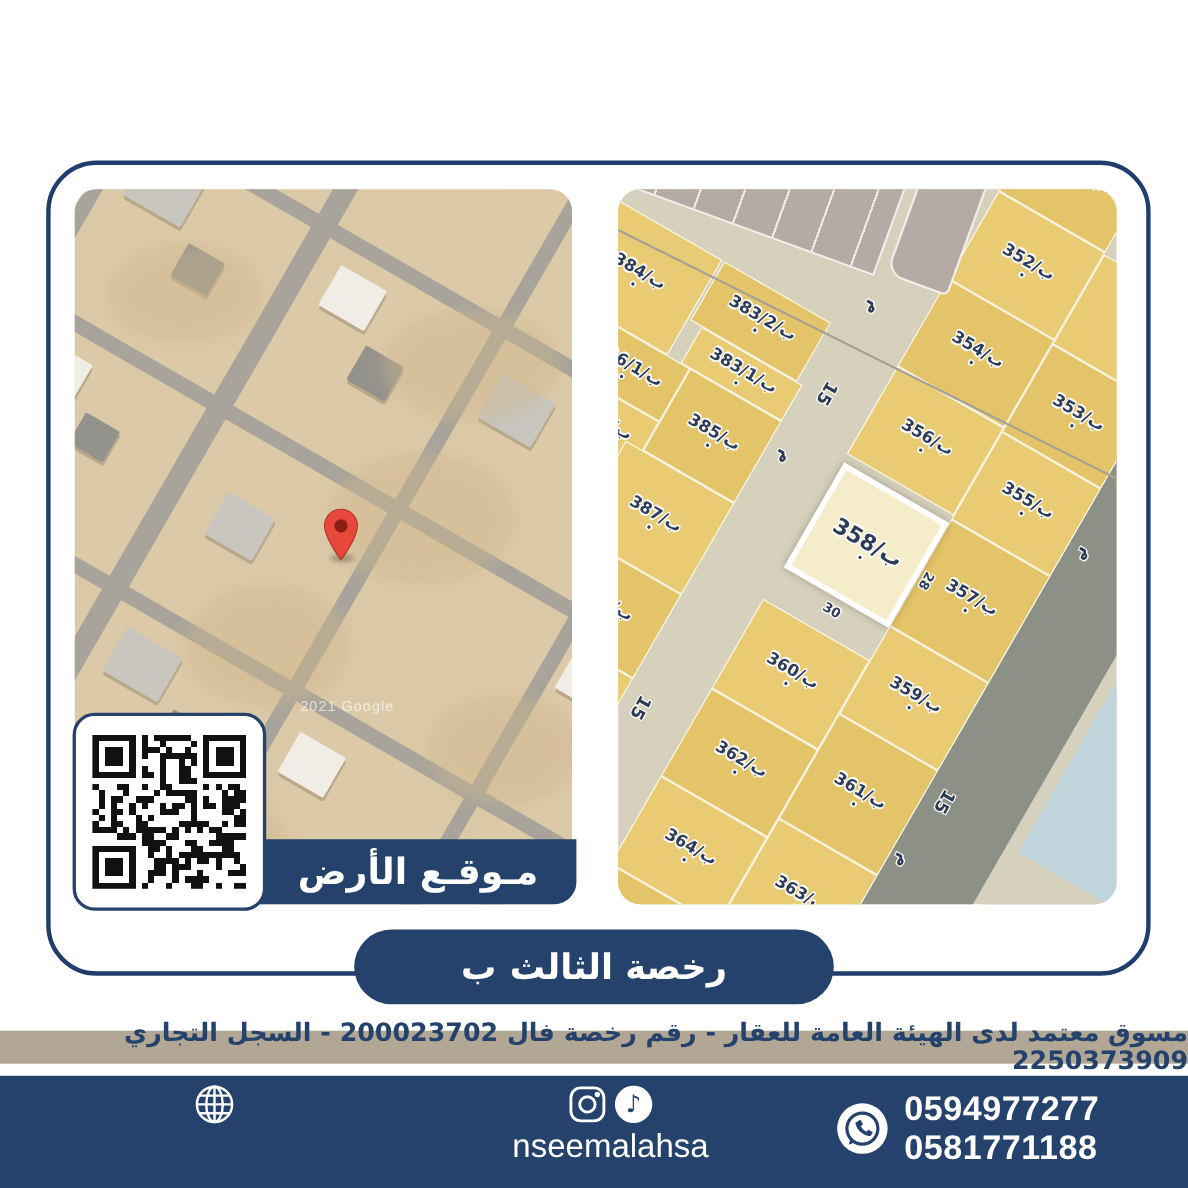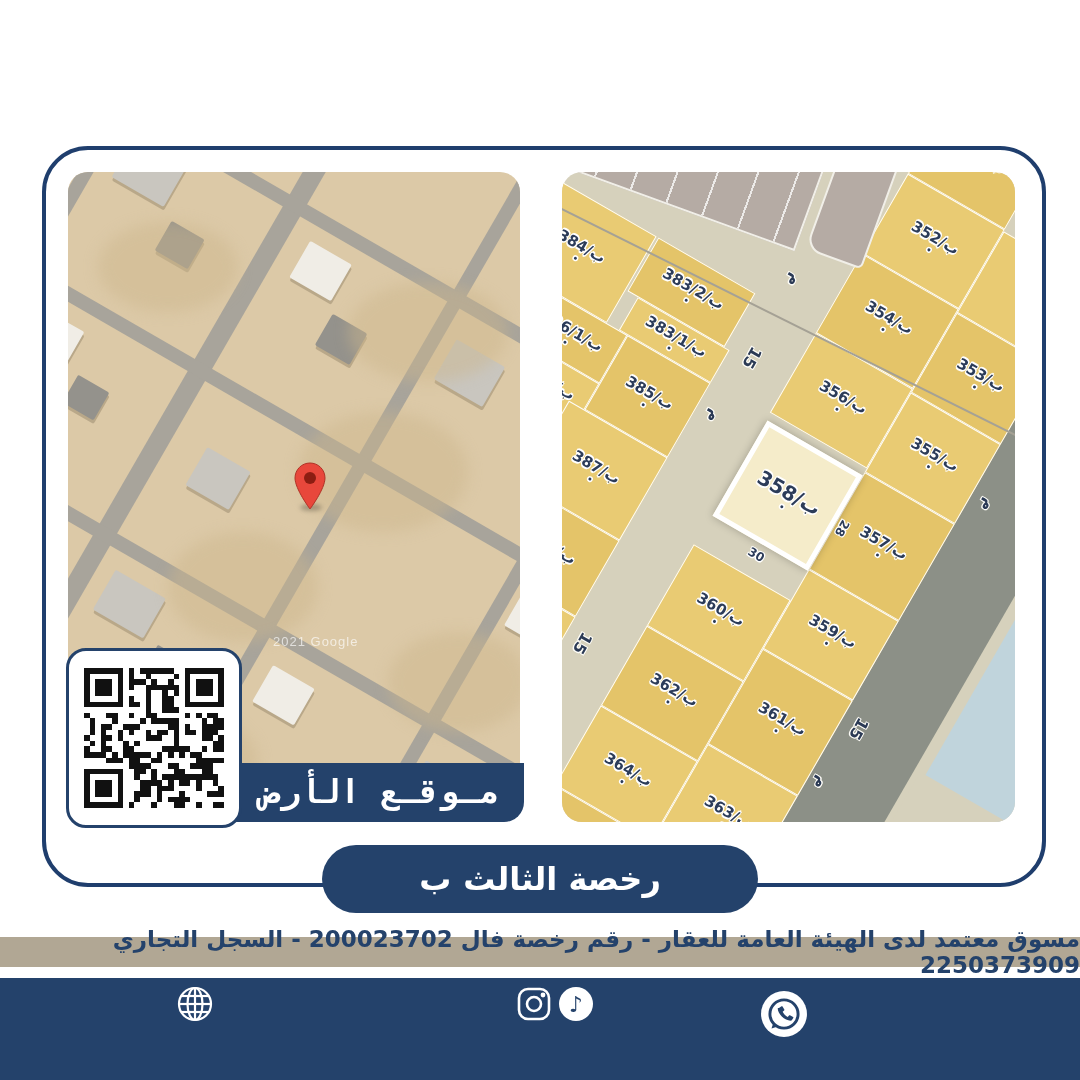--- a/index.html
+++ b/index.html
@@ -44,21 +44,21 @@
      transform:rotate(26.5deg);transform-origin:0 0;z-index:1;}
   .parking{position:absolute;background:#b5aba4;border:2px solid #f1efe8;box-sizing:border-box;z-index:2;}
   #parking-a{left:-40px;top:-190px;width:290px;height:170px;transform:rotate(20deg);transform-origin:0 100%;
      background-image:repeating-linear-gradient(90deg,transparent 0 36px,rgba(255,255,255,.75) 36px 38px);}
   #parking-b{left:243px;top:-55px;width:60px;height:132px;transform:rotate(20deg);transform-origin:0 100%;
      border-radius:0 0 6px 16px;}
   
   #qr-box{position:absolute;left:20px;top:498px;width:170px;height:174px;background:#fff;
      border:3px solid #24426b;border-radius:20px;display:flex;align-items:center;justify-content:center;z-index:12;}
   #loc-banner{position:absolute;left:190px;top:613px;width:288px;height:59px;background:#24426b;
-     border-radius:0 0 20px 0;display:flex;align-items:center;justify-content:center;z-index:11;font-family:Liberation Mono, monospace;}
+     border-radius:0 0 20px 0;display:flex;align-items:center;justify-content:center;z-index:11;}
   #loc-banner span{color:#fff;font-weight:700;font-size:33px;letter-spacing:1px;}
   
   #title-pill{position:absolute;left:322px;top:845px;width:436px;height:68px;background:#24426b;
      border-radius:34px;display:flex;align-items:center;justify-content:center;gap:12px;z-index:20;}
   #title-pill span{color:#fff;font-weight:700;font-size:32px;}
   
   #license-strip{position:absolute;left:0;top:937px;width:1080px;height:30px;background:#b1a794;
      display:flex;align-items:center;justify-content:center;}
   #license-strip span{color:#24426b;font-weight:700;font-size:23px;}
   
@@ -472,25 +472,30 @@
       <div class="cicons">
         <svg width="34" height="34" viewBox="0 0 34 34">
           <g fill="none" stroke="#fff" stroke-width="2.6">
             <rect x="2" y="2" width="30" height="30" rx="9"></rect>
             <circle cx="17" cy="17" r="7"></circle>
           </g>
           <circle cx="26" cy="8" r="2.4" fill="#fff"></circle>
         </svg>
         <div class="tiktok-circle">♪</div>
       </div>
+      <div class="clabel">nseemalahsa</div>
     </div>
 
     <div class="cgroup" id="grp-phone">
       <svg width="48" height="48" viewBox="0 0 46 46">
         <circle cx="23" cy="23" r="22" fill="#fff"></circle>
         <circle cx="23" cy="23" r="13.5" fill="none" stroke="#24426b" stroke-width="2.8"></circle>
         <path d="M13 31 L11 37 L17 35 Z" fill="#24426b"></path>
         <path d="M18.2 17.2 l2.4-1.6 c.3-.2 .8-.1 1 .2 l1.7 3 c.2 .3 .1 .7-.2 .9 l-1.4 1.2 c1 2.2 2.7 3.9 4.9 4.9 l1.2-1.4 c.2-.3 .6-.4 .9-.2 l3 1.7 c.3 .2 .4 .7 .2 1 l-1.6 2.4 c-2.3 .7-6.6-1-9.4-3.8 c-2.8-2.8-4.5-7.1-3.7-8.3 z" fill="#24426b"></path>
       </svg>
+      <div class="phones">
+        <div>0594977277</div>
+        <div>0581771188</div>
+      </div>
     </div>
 
   </div>
 </div>
 
 </body></html>

